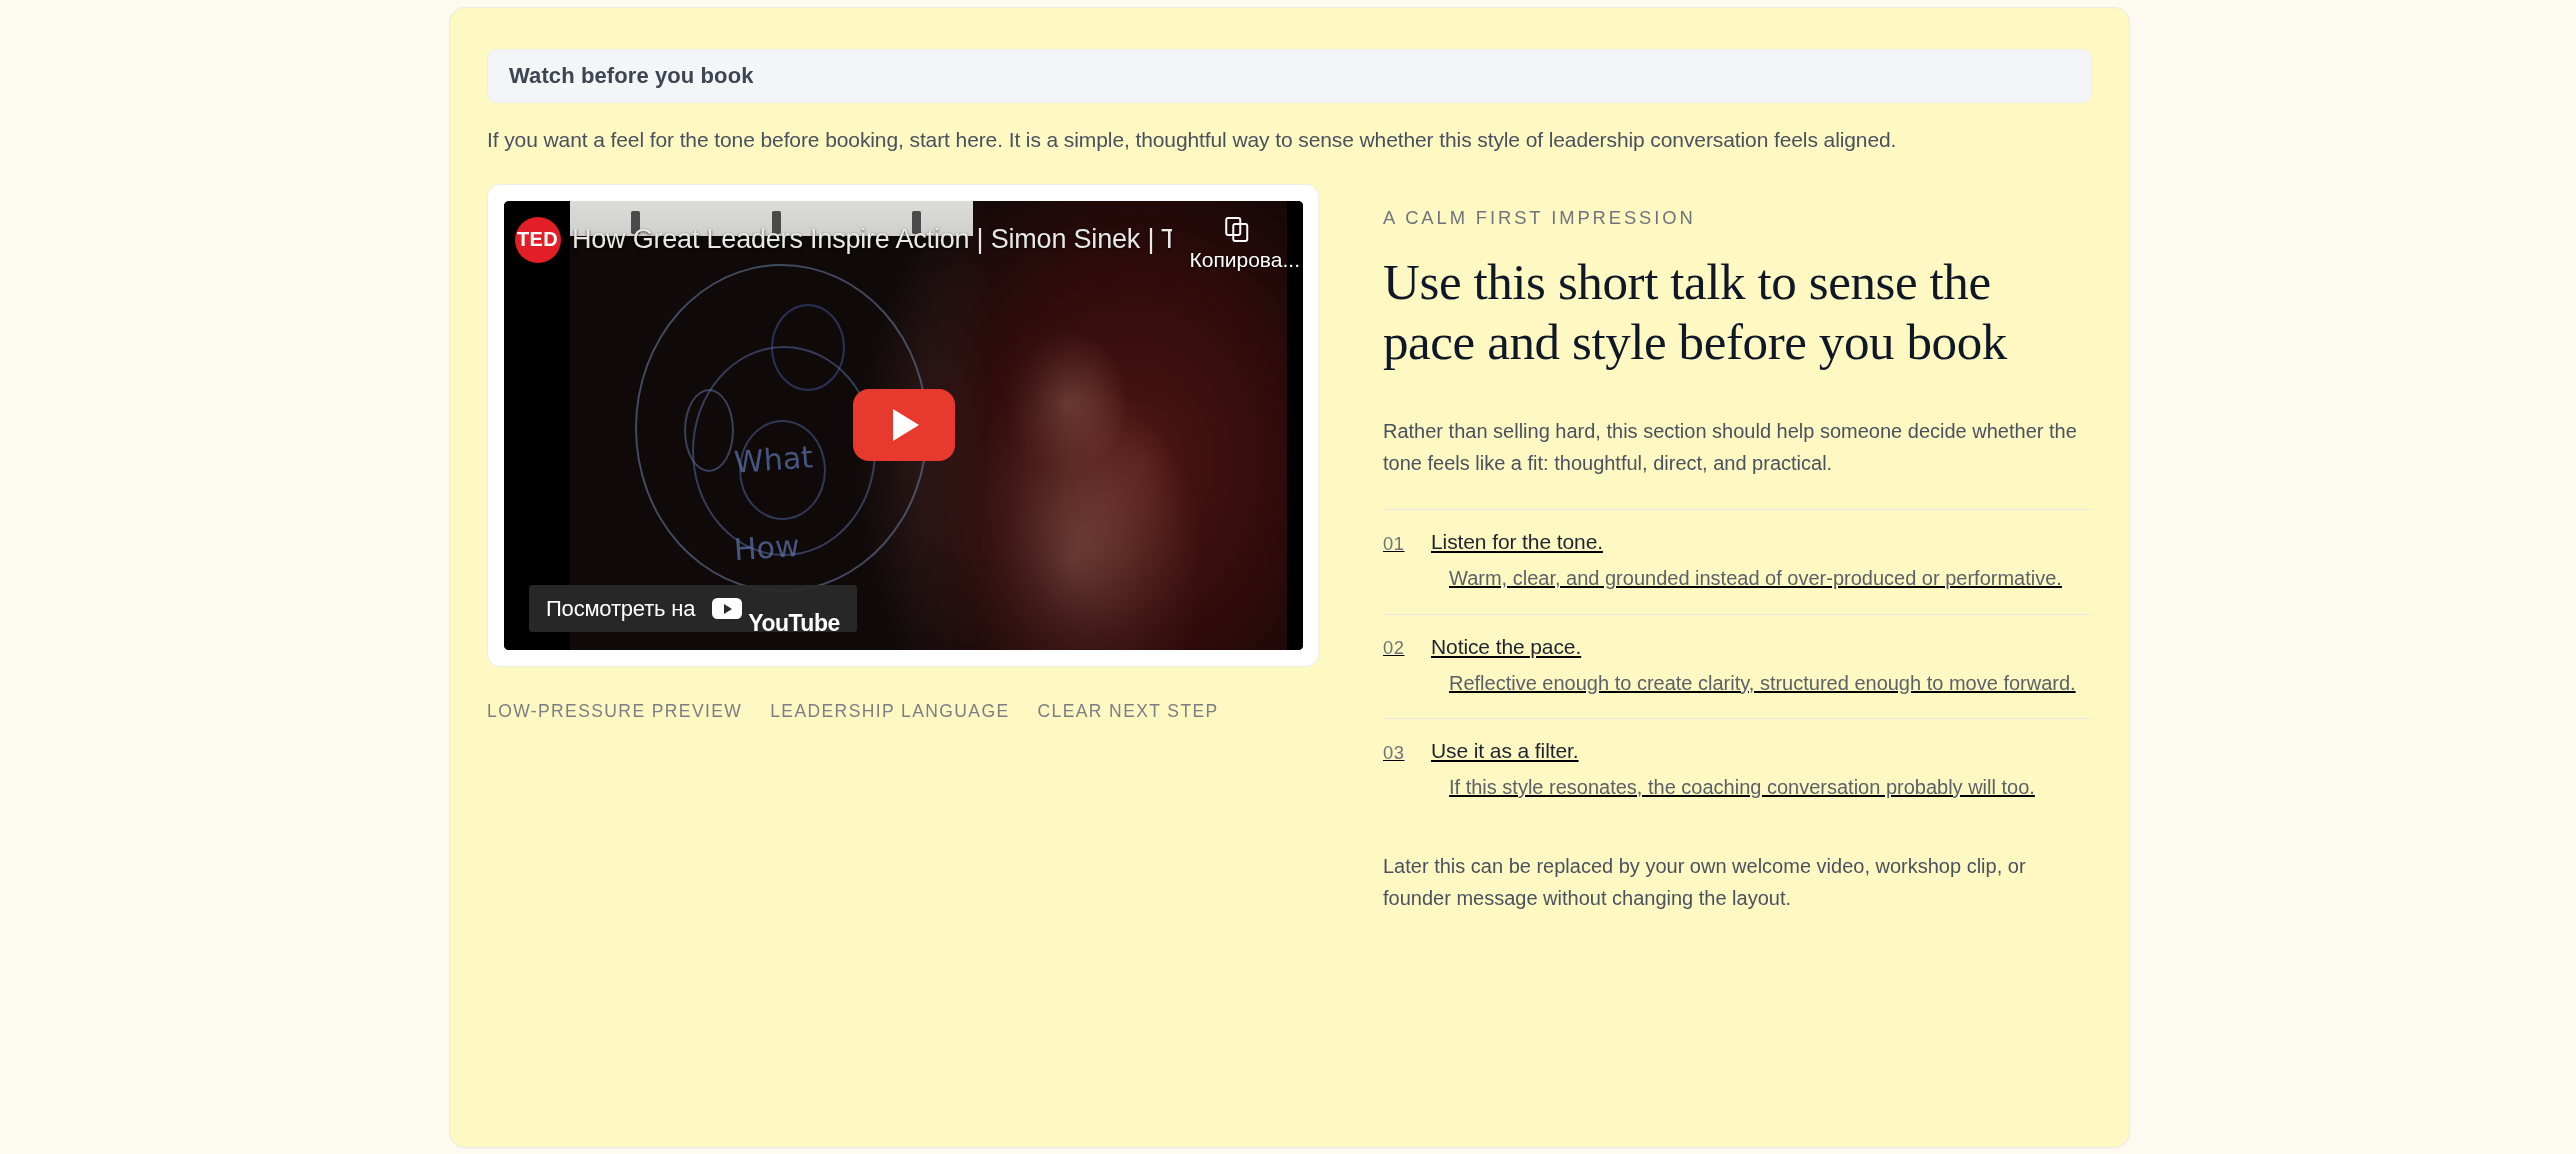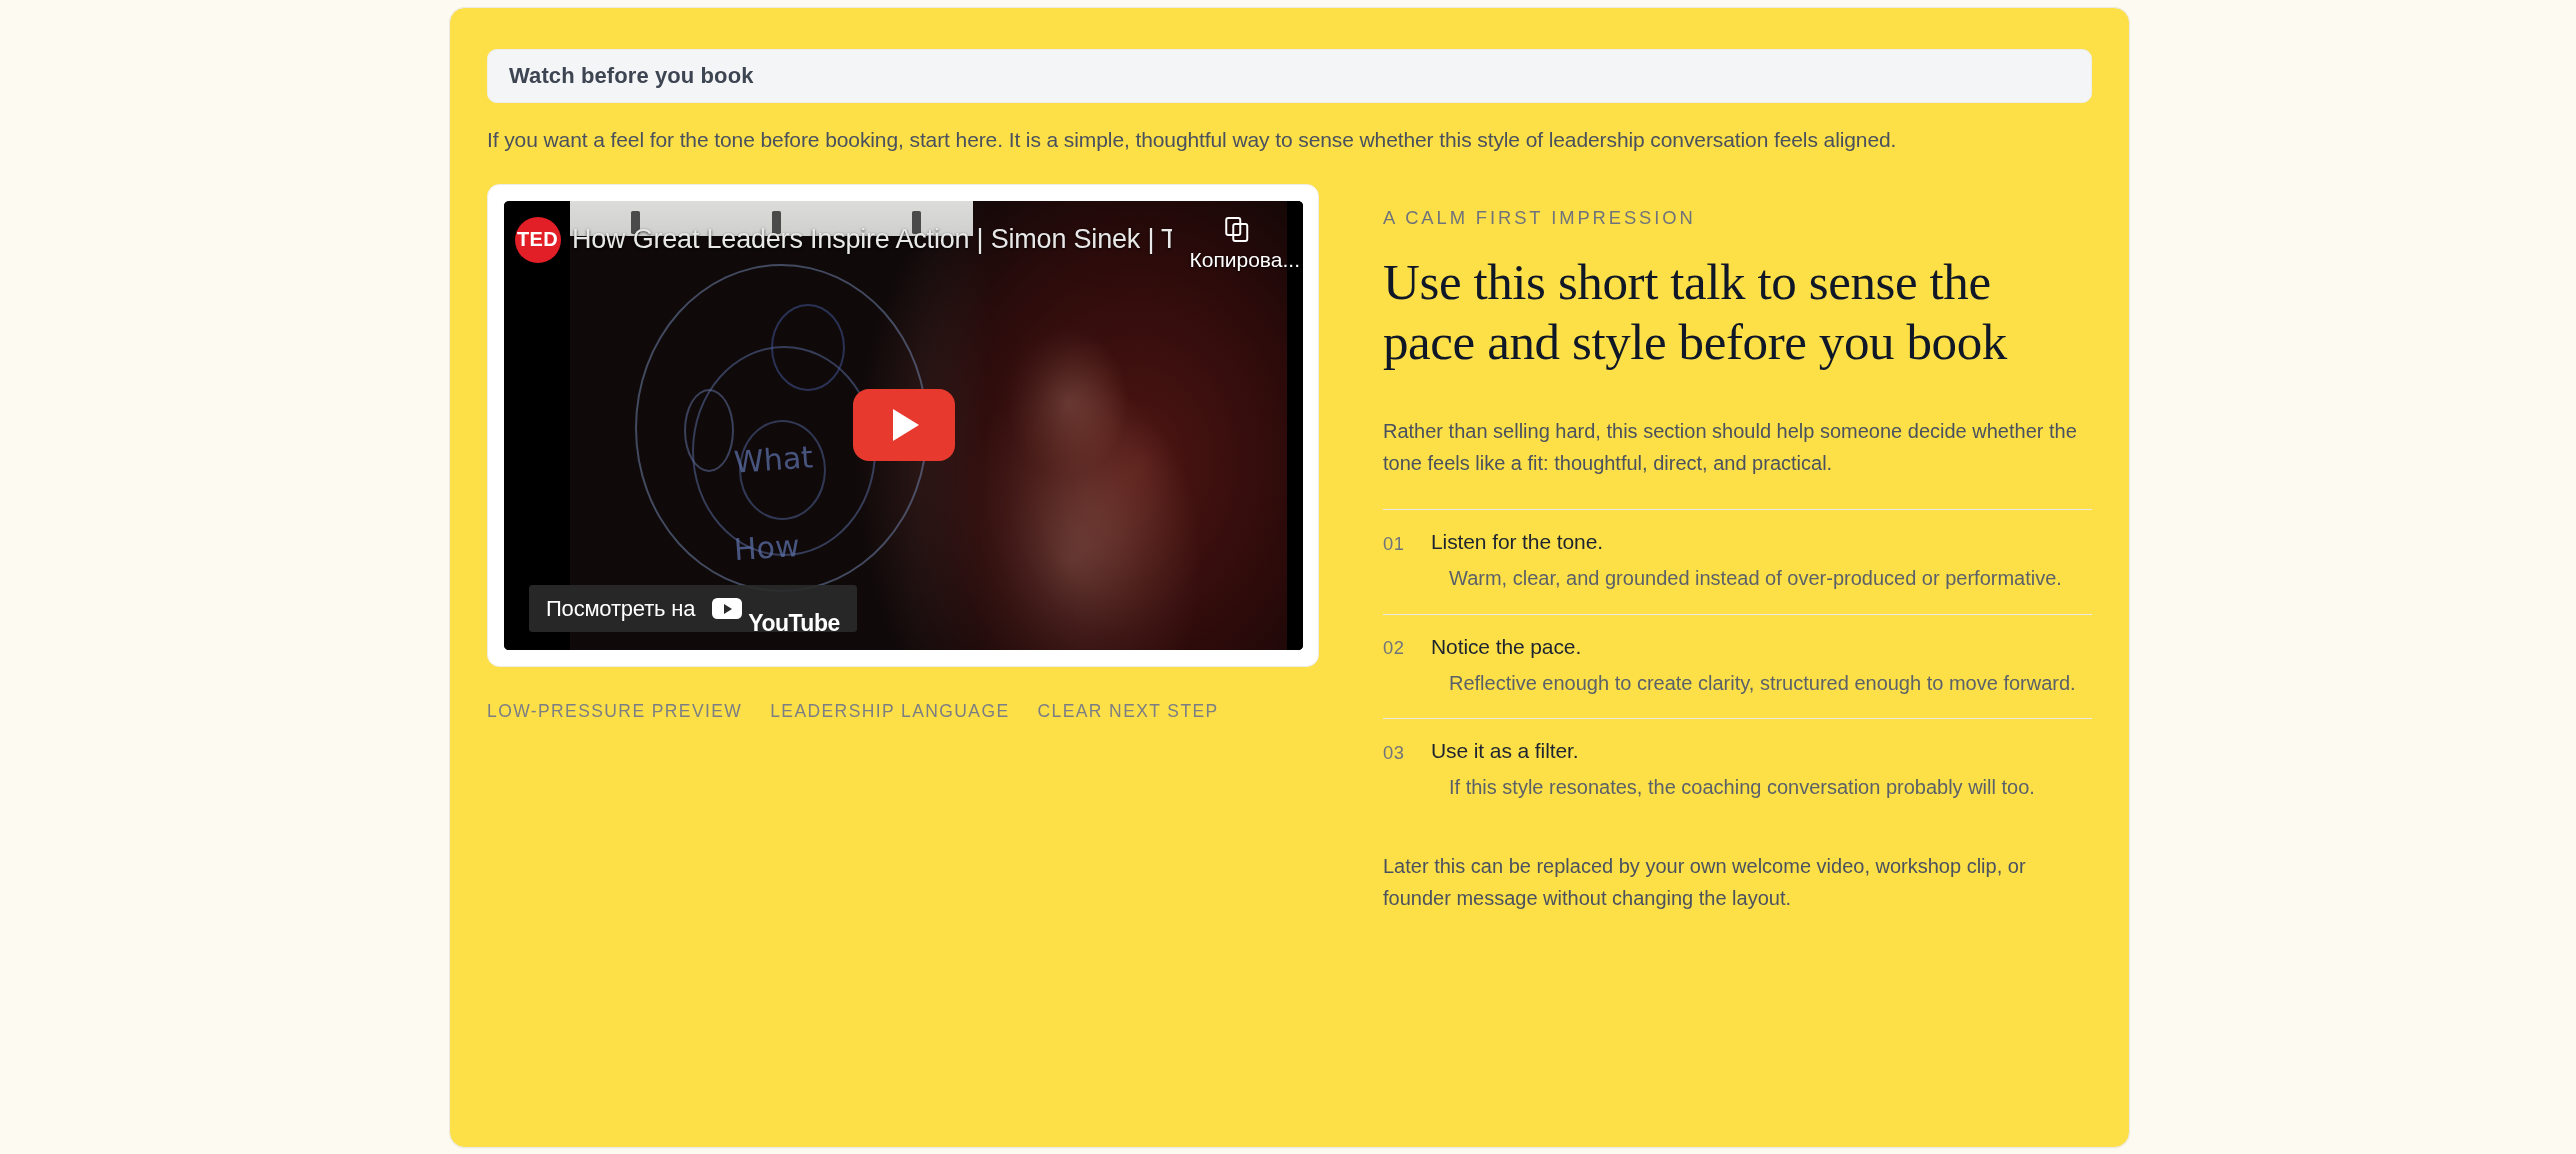--- a/index.html
+++ b/index.html
@@ -22,21 +22,21 @@
     box-sizing: border-box;
   }
 
   
   .card {
     position: absolute;
     left: 449px;
     top: 7px;
     width: 1681px;
     height: 1141px;
-    background: #fde047;
+    background: #fef9c3;
     border: 0.9px solid #eceae4;
     border-radius: 16px;
     box-sizing: border-box;
     box-shadow: 0 0.9px 1.8px rgba(20,20,30,0.03);
     overflow: hidden;
   }
 
   .card-inner {
     padding: 41px 37px 0 37px;
   }
@@ -316,20 +316,21 @@
   .right-intro {
     margin-top: 32px;
     font-size: 20px;
     line-height: 1.62;
     color: #4a515f;
     max-width: 710px;
   }
 
   .steps {
     margin-top: 30px;
+    text-decoration: underline;
   }
   .step {
     border-top: 0.9px solid #e9e9ea;
     padding: 20px 0 19px 0;
     display: flex;
     gap: 0;
   }
   .step-num {
     width: 48px;
     flex: 0 0 48px;

